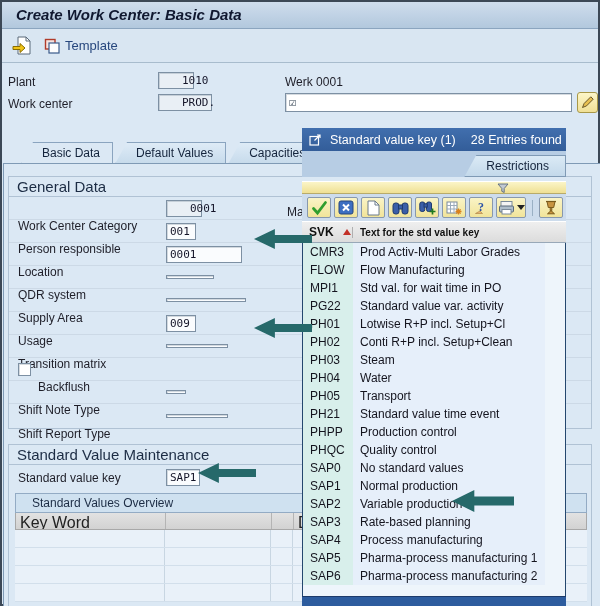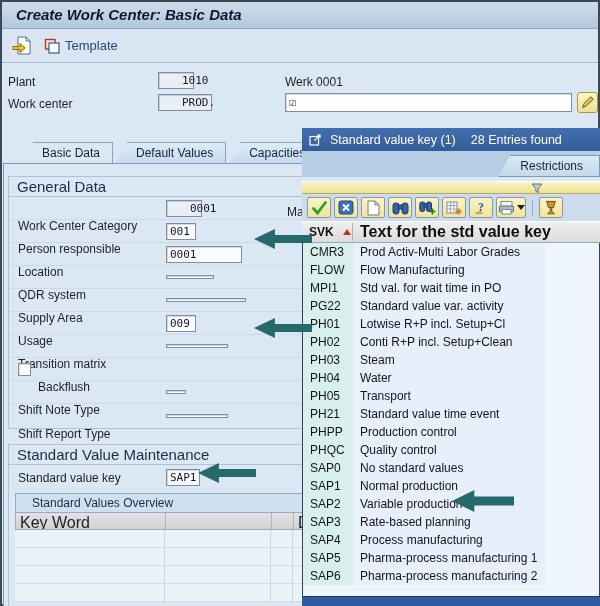--- a/index.html
+++ b/index.html
@@ -54,21 +54,21 @@
   .ovrow { display:flex; height:18px; background:#e9f1f9; border-bottom:1px solid #d2dfeb; }
   .ovrow div { border-right:1px solid #c8d6e2; }
   .c1{width:150px;} .c2{width:106px;} .c3{width:22px;} .c4{flex:1; border-right:none!important;}
 
   
   .tarrow { position:absolute; width:58px; height:20px; background:#26696a; z-index:9;
     clip-path:polygon(0 50%,36% 0,36% 30%,100% 30%,100% 70%,36% 70%,36% 100%);
     filter:drop-shadow(2px 3px 2px rgba(40,40,40,.55)); }
 
   
-  .popup { left:302px; top:128px; width:298px; height:478px; z-index:5; background:#dbe8f4;
+  .popup { left:302px; top:128px; width:264px; height:478px; z-index:5; background:#dbe8f4;
     box-shadow: inset 0 0 0 1px #24476e; display:flex; flex-direction:column; }
   .p-title { height:23px; background:linear-gradient(#416fae,#335d99); color:#fff; display:flex;
     align-items:center; gap:7px; padding-left:7px; font-size:12.5px; }
   .p-tabrow { height:26px; background:#b7cde4; display:flex; align-items:flex-end; padding-left:14px;justify-content:flex-end; }
   .p-tab { height:22px; padding:4px 17px 3px 22px; font-size:12px; color:#14243c;
     background:linear-gradient(#dcebf6,#c2d8ea); clip-path:polygon(12px 0,100% 0,100% 100%,0 100%);
     box-shadow: inset 0 0 0 1px #7f9ab5; }
   .p-gap { height:4px; background:#dbe8f4; }
   .p-filter { height:13px; background:linear-gradient(#fbf5c8,#efe093); border-top:1px solid #fff;
     border-bottom:1px solid #b8ab6a; position:relative; }
@@ -76,21 +76,21 @@
   .p-toolbar { height:27px; background:#cddcec; display:flex; align-items:center; gap:3px; padding:0 0 0 5px; }
   .tbtn { width:24px; height:21px; background:linear-gradient(#faf4c6,#f1e49a); border:1px solid #8898ac;
     border-radius:2px; display:flex; align-items:center; justify-content:center; padding:0; }
   .tsep { width:1px; height:16px; background:#9ab0c4; margin:0 3px; }
   .caret { width:0; height:0; border-left:4px solid transparent; border-right:4px solid transparent;
     border-top:5px solid #222; margin-left:2px; }
   .p-hdr { height:22px; display:flex; background:linear-gradient(#efefef,#dcdcdc);
     border-top:1px solid #fff; border-bottom:1px solid #98a8b8; align-items:center; }
   .p-hdr .hk { width:50px; padding-left:7px; font-weight:bold; font-size:12px; color:#101010;
     display:flex; align-items:center; gap:9px; }
-  .p-hdr .ht { flex:1; font-weight:bold; font-size:16px; color:#101010; border-left:1px solid #b0b0b0;
+  .p-hdr .ht { flex:1; font-weight:bold; font-size:10px; color:#101010; border-left:1px solid #b0b0b0;
     padding-left:7px; }
   .sortup { width:0; height:0; border-left:4px solid transparent; border-right:4px solid transparent;
     border-bottom:6px solid #c23028; }
   .p-list { flex:1; overflow:hidden; background:#eef5fb; border-left:1px solid #24476e; border-right:1px solid #24476e; }
   .p-row { display:flex; height:18px; font-size:12px; color:#14141e; line-height:18px; }
   .p-row .ck { width:50px; background:#d8efeb; padding-left:7px; }
   .p-row .ct { width:192px; background:#e6effa; padding-left:7px; white-space:nowrap; overflow:hidden; }
   .p-row .cg { flex:1; background:#eef5fb; }
   .p-bottom { height:10px; background:#2d5c9e; border-top:1px solid #1c3a6a; }
 </style>

